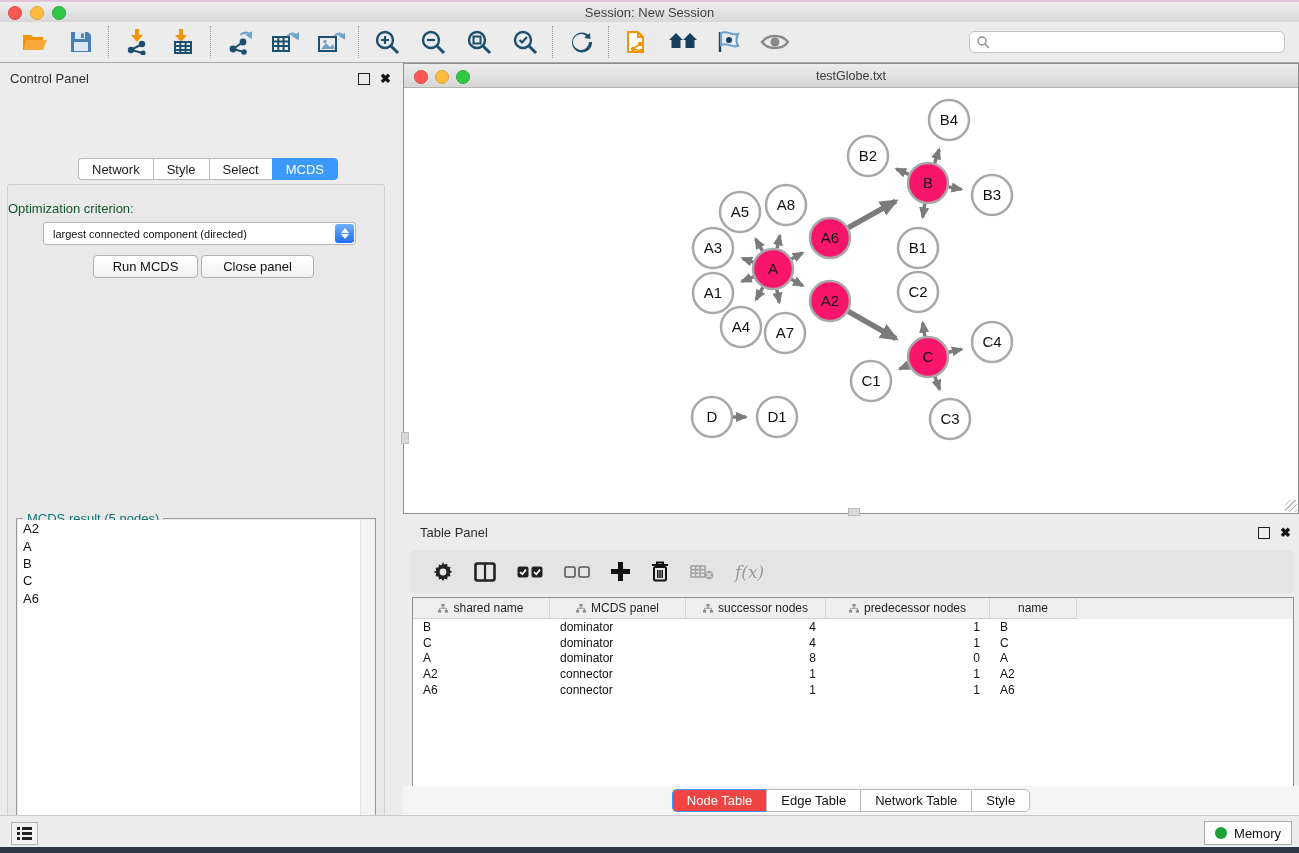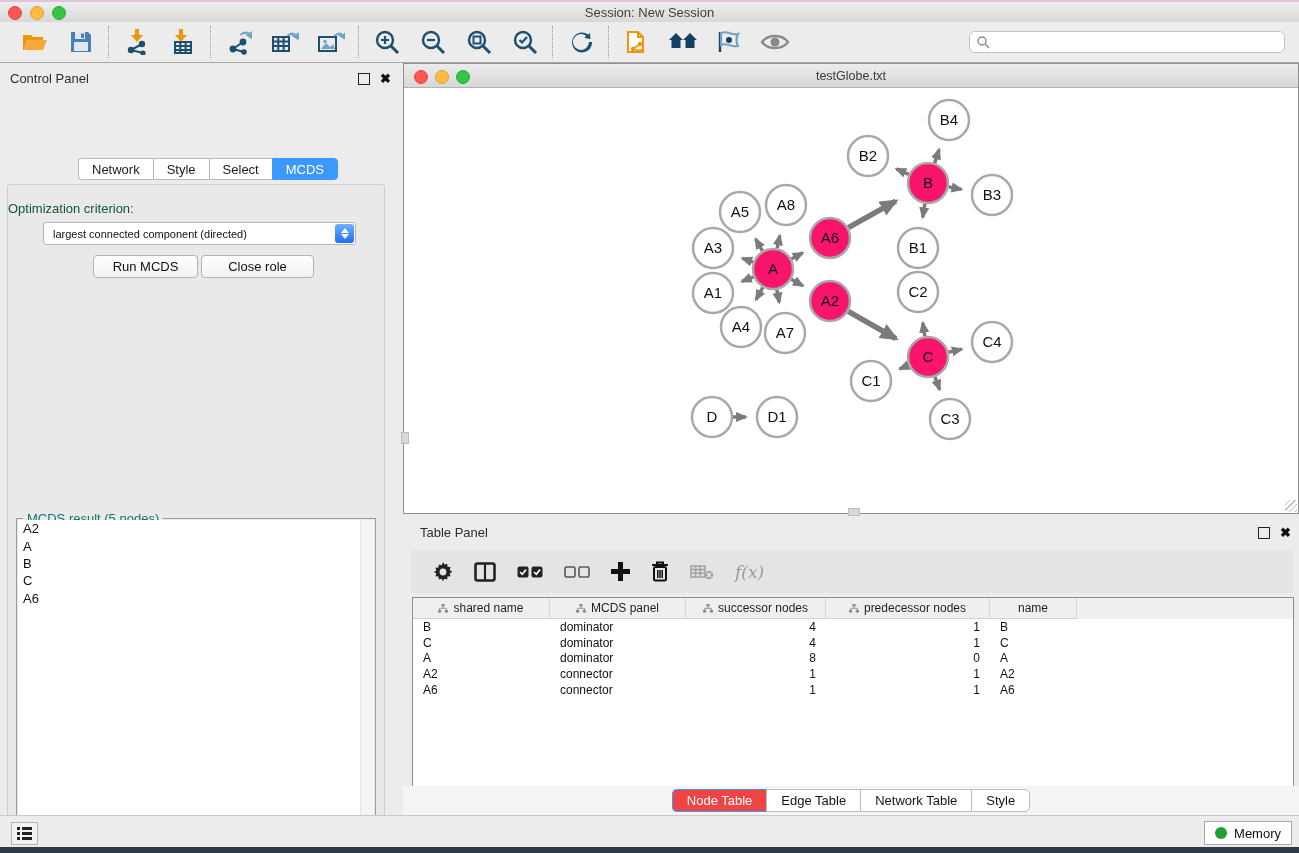--- a/index.html
+++ b/index.html
@@ -270,21 +270,21 @@
     <div id="cp-body">
       <div id="opt-label">Optimization criterion:</div>
       <div id="criterion">
         <span>largest connected component (directed)</span>
         <span id="criterion-stepper">
             <span class="chev up"></span>
             <span class="chev dn"></span>
           </span>
       </div>
       <div id="run-btn" class="mac-btn">Run MCDS</div>
-      <div id="closep-btn" class="mac-btn">Close role</div>
+      <div id="closep-btn" class="mac-btn">Close panel</div>
       <div id="result-group">
         <div id="result-title">MCDS result (5 nodes)</div>
         <div id="result-list">
             <div id="result-scroll"></div>
             <div class="result-item">A2</div>
             <div class="result-item">A</div>
             <div class="result-item">B</div>
             <div class="result-item">C</div>
             <div class="result-item">A6</div>
           </div>

